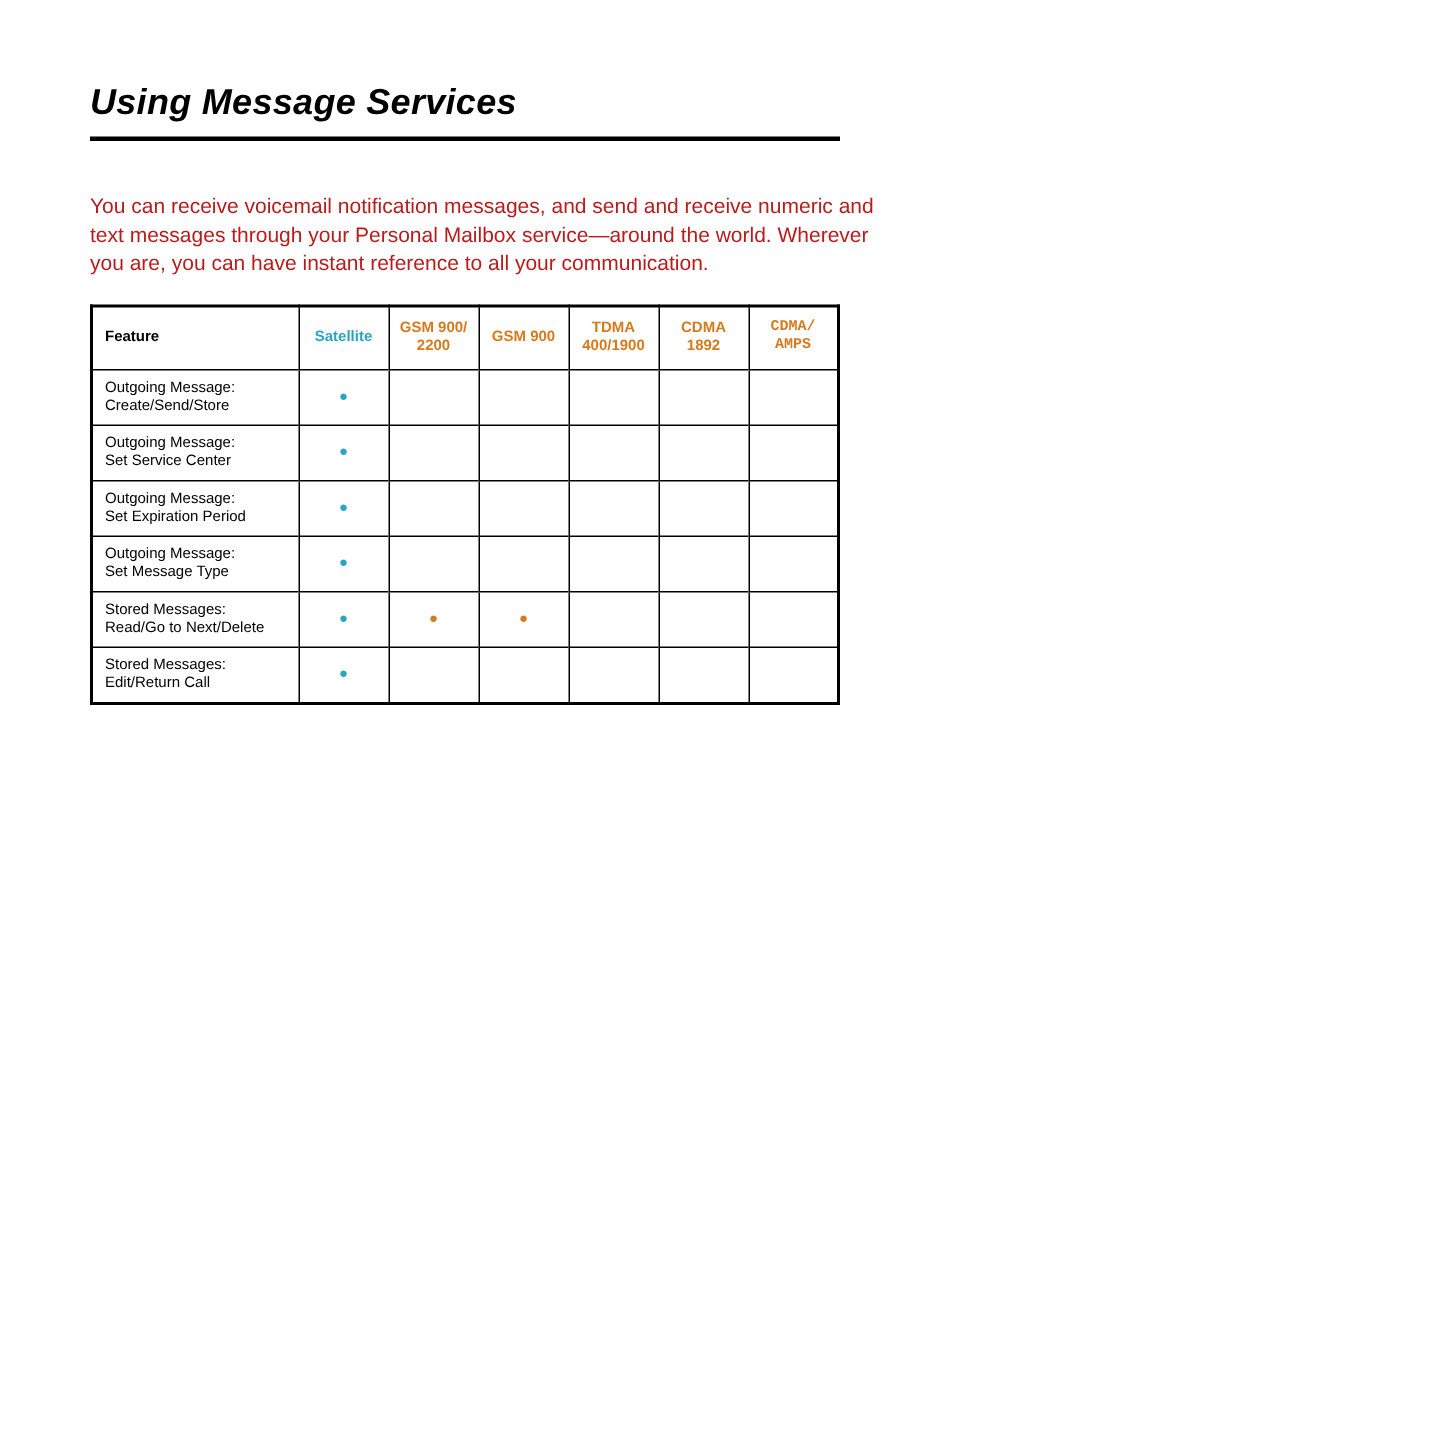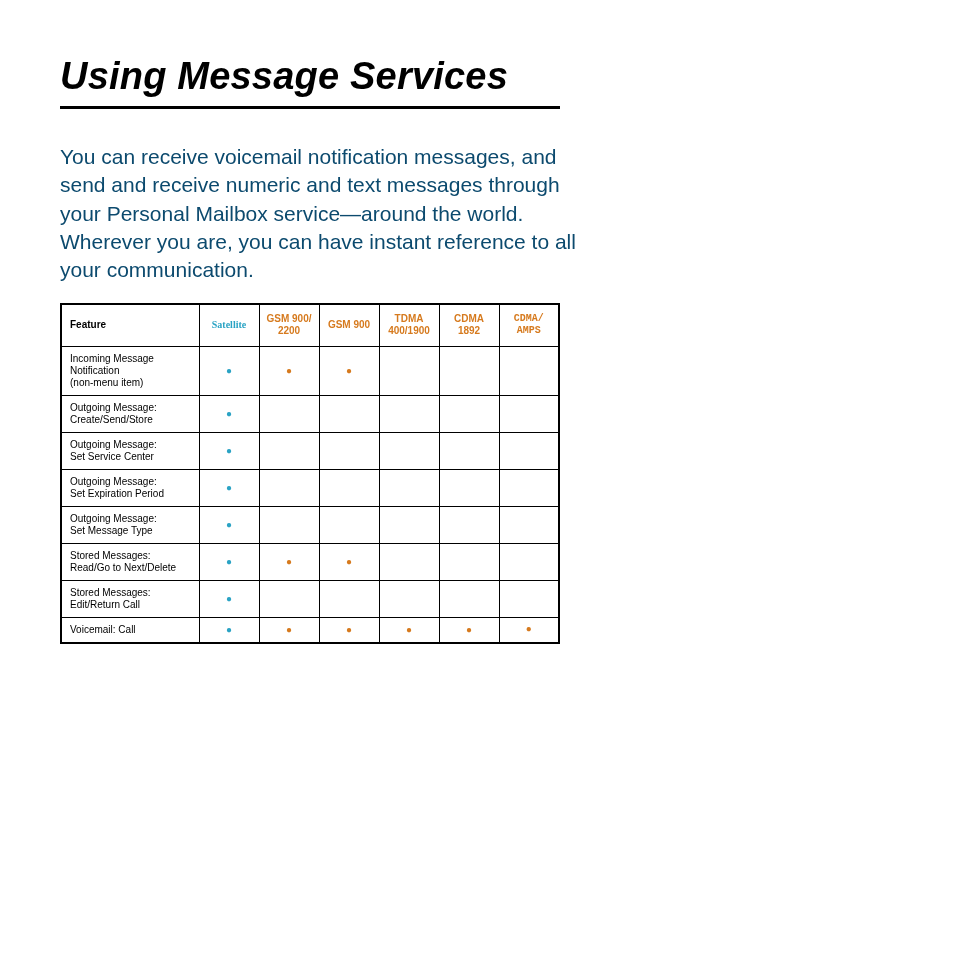--- a/index.html
+++ b/index.html
@@ -9,56 +9,56 @@
     font-family: Helvetica, Arial, sans-serif;
     color: #000;
     width: 954px;
   }
   .page {
     padding: 55px 60px 60px 60px;
   }
   h1.title {
     font-style: italic;
     font-weight: 900;
-    font-size: 38px;
+    font-size: 24px;
     margin: 0 0 8px 0;
     letter-spacing: 0.2px;
   }
   .title-rule {
     width: 500px;
     border-top: 3px solid #000;
     margin-bottom: 34px;
   }
   p.body {
-    font-size: 21px;
+    font-size: 14px;
     line-height: 1.35;
     max-width: 530px;
     margin: 0 0 18px 0;
-    color: #0c4a6e;
+    color: #b91c1c;
   }
   table.feat {
     border-collapse: collapse;
     width: 500px;
     margin-top: 6px;
   }
   table.feat thead th {
     font-size: 10px;
     font-weight: bold;
     text-align: center;
     padding: 8px 4px;
     line-height: 1.25;
     vertical-align: middle;
   }
   table.feat thead th.feature-h {
     text-align: left;
     padding-left: 8px;
     color: #000;
     font-size: 10px;
   }
-  .sat { color: #2aa3c4; font-family: Liberation Serif, serif; }
+  .sat { color: #2aa3c4; }
   .orng { color: #d67a1e; }
   table.feat td {
     font-size: 10px;
     padding: 6px 4px 6px 8px;
     text-align: left;
     border-top: 1px solid #000;
     vertical-align: middle;
     line-height: 1.2;
   }
   table.feat td.dot {
@@ -101,29 +101,20 @@
         <th class="sat">Satellite</th>
         <th class="orng">GSM 900/ 2200</th>
         <th class="orng">GSM 900</th>
         <th class="orng">TDMA 400/1900</th>
         <th class="orng">CDMA 1892</th>
         <th class="orng">CDMA/ AMPS</th>
       </tr>
     </thead>
     <tbody id="tbody">
         <tr>
-          <td>Incoming Message Notification<br>(non-menu item)</td>
-          <td class="dot"><span class="dot-blue">●</span></td>
-          <td class="dot"><span class="dot-orng">●</span></td>
-          <td class="dot"><span class="dot-orng">●</span></td>
-          <td class="dot"></td>
-          <td class="dot"></td>
-          <td class="dot"></td>
-        </tr>
-        <tr>
           <td>Outgoing Message:<br>Create/Send/Store</td>
           <td class="dot"><span class="dot-blue">●</span></td>
           <td class="dot"></td>
           <td class="dot"></td>
           <td class="dot"></td>
           <td class="dot"></td>
           <td class="dot"></td>
         </tr>
         <tr>
           <td>Outgoing Message:<br>Set Service Center</td>
@@ -163,24 +154,15 @@
         </tr>
         <tr>
           <td>Stored Messages:<br>Edit/Return Call</td>
           <td class="dot"><span class="dot-blue">●</span></td>
           <td class="dot"></td>
           <td class="dot"></td>
           <td class="dot"></td>
           <td class="dot"></td>
           <td class="dot"></td>
         </tr>
-        <tr>
-          <td>Voicemail: Call</td>
-          <td class="dot"><span class="dot-blue">●</span></td>
-          <td class="dot"><span class="dot-orng">●</span></td>
-          <td class="dot"><span class="dot-orng">●</span></td>
-          <td class="dot"><span class="dot-orng">●</span></td>
-          <td class="dot"><span class="dot-orng">●</span></td>
-          <td class="dot"><span class="dot-orng">●</span></td>
-        </tr>
       </tbody>
   </table>
 </div>
 
 </body></html>

